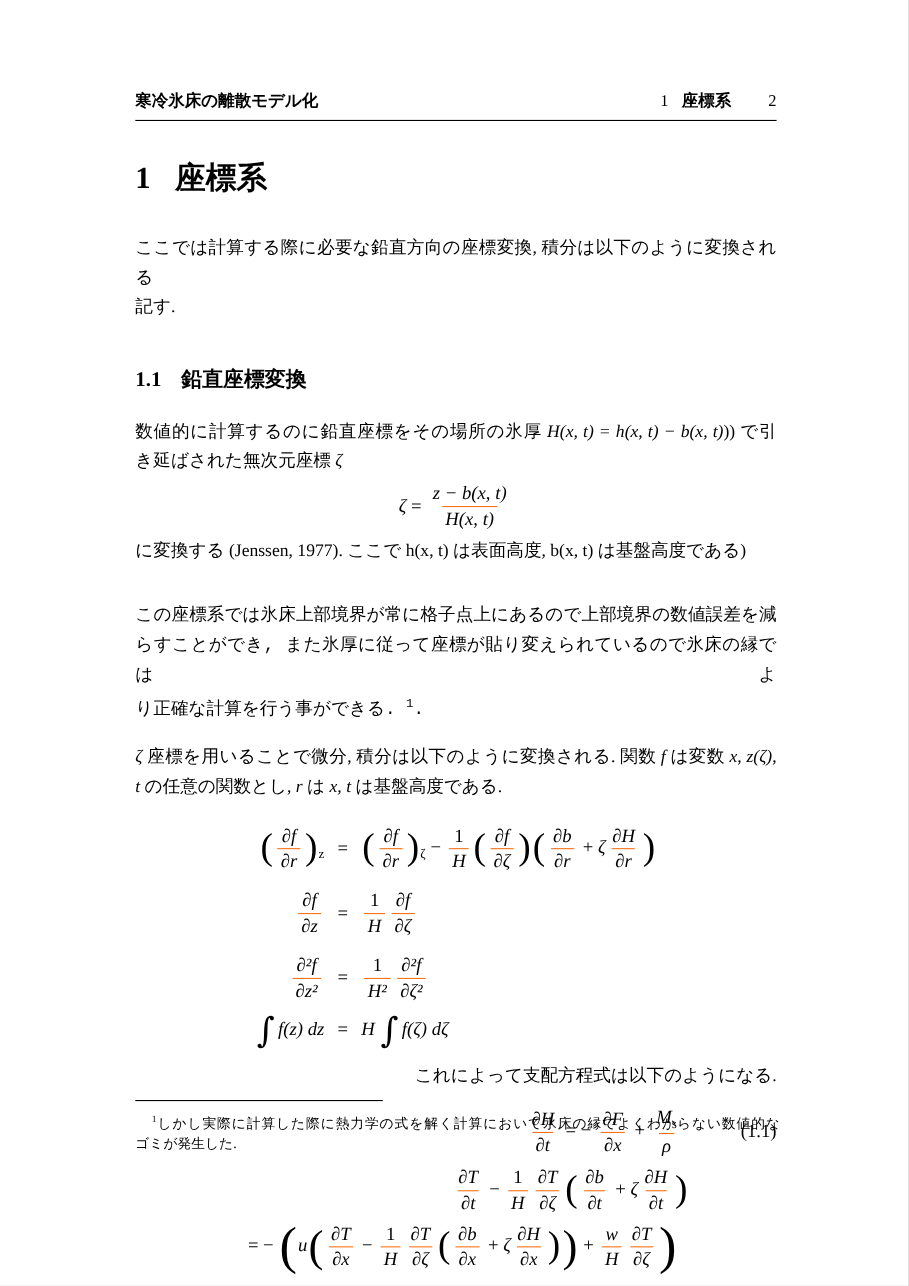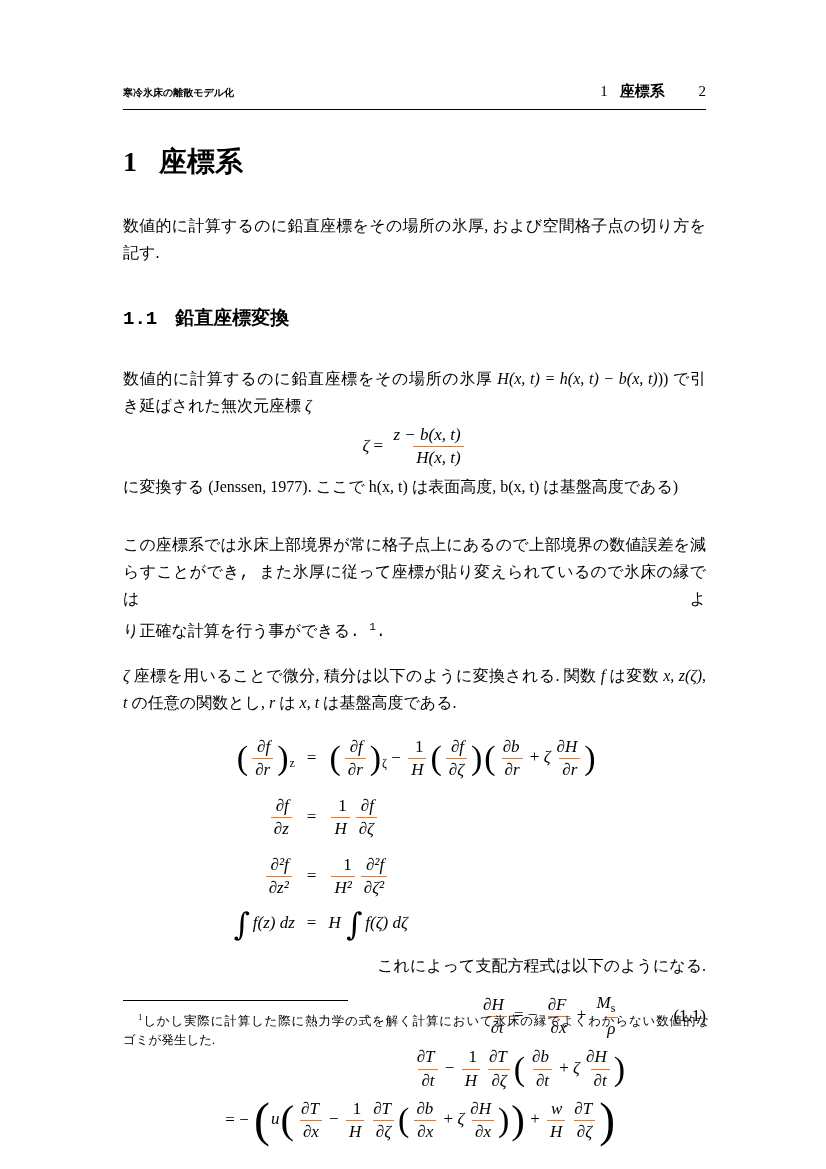--- a/index.html
+++ b/index.html
@@ -5,48 +5,48 @@
   html,body{margin:0;padding:0;background:#e8e8e8;}
   .page{
     width:826px;height:1169px;box-sizing:border-box;position:relative;
     background:#fff;color:#000;outline:1px solid #aaa;overflow:hidden;
     font-family:"Liberation Serif",serif;
   }
   .content{padding:0 120px 0 123px;}
   
   .hdr{display:flex;justify-content:space-between;align-items:baseline;
        padding-top:82px;padding-bottom:8px;border-bottom:1.5px solid #000;}
-  .hdr-title{font-family:"Liberation Sans",sans-serif;font-weight:bold;font-size:10px;}
+  .hdr-title{font-family:"Liberation Sans",sans-serif;font-weight:bold;font-size:15px;}
   .hdr-right{font-size:15px;white-space:nowrap;}
   .hdr-secno{margin-right:12px;}
   .hdr-secname{font-family:"Liberation Sans",sans-serif;font-weight:bold;}
   .hdr-page{margin-left:30px;}
   
   h1.section{margin:33px 0 3px 0;font-size:28px;font-weight:bold;}
   h1 .sec-no{font-family:"Liberation Serif",serif;}
   h1 .sec-title{font-family:"Liberation Sans",sans-serif;margin-left:22px;}
   h2.subsection{margin:39px 0 0 0;font-size:19px;font-weight:bold;}
-  h2 .sec-no{font-family:Liberation Mono, monospace;}
+  h2 .sec-no{font-family:Liberation Serif, serif;}
   h2 .sec-title{font-family:"Liberation Sans",sans-serif;margin-left:18px;}
   
   .para{font-size:16px;line-height:27px;}
   .para .ln{min-height:27px;}
   .jl{text-align:justify;text-align-last:justify;}
   .mt-p1{margin-top:31px;}
-  .mt-p2{margin-top:34px;}
+  .mt-p2{margin-top:21px;}
   .mt-p3{margin-top:33px;font-family:Liberation Mono, monospace;}
   .mt-p4{margin-top:15px;}
   .mt-p5{margin-top:12px;text-align:right;}
   
   .math{font-size:17px;line-height:1.2;}
   .mi{font-style:italic;}
   .rm{font-style:normal;}
   sup{font-size:0.7em;}
   sub{font-size:0.7em;}
-  .frac{display:inline-flex;flex-direction:column;align-items:flex-end;
+  .frac{display:inline-flex;flex-direction:column;align-items:center;
         vertical-align:middle;margin:0 3px;text-align:center;}
   .fnum,.fden{display:block;padding:0 3px;line-height:1.3;white-space:nowrap;}
   .fden{border-top:1px solid #f97316;}
   .grp{white-space:nowrap;}
   .par{display:inline-block;vertical-align:middle;line-height:0;padding:0 1px;font-style:normal;}
   .bigop{font-size:1.85em;display:inline-block;vertical-align:middle;line-height:0;
          margin:0 3px 0 1px;font-family:"DejaVu Serif","DejaVu Sans",serif;}
   .eq-center{text-align:center;margin:5px 0 4px 0;}
   .eqtable{display:table;margin:13px auto 0 auto;}
   .trow{display:table-row;}
@@ -80,21 +80,21 @@
         <span class="hdr-secno">1</span><span class="hdr-secname">座標系</span>
         <span class="hdr-page">2</span>
       </span>
     </div>
 
     <h1 class="section">
       <span class="sec-no">1</span><span class="sec-title">座標系</span>
     </h1>
 
     <div class="para mt-p1">
-      <div class="ln jl">数値的に計算するのに鉛直座標をその場所の氷厚, および空間格子点の切り方を</div>
+      <div class="ln jl">ここでは計算する際に必要な鉛直方向の座標変換, 積分は以下のように変換される</div>
       <div class="ln">記す.</div>
     </div>
 
     <h2 class="subsection">
       <span class="sec-no">1.1</span><span class="sec-title">鉛直座標変換</span>
     </h2>
 
     <div class="para mt-p2">
       <div class="ln jl"><span class="rm">数値的に計算するのに鉛直座標をその場所の氷厚 </span><span class="mi">H(x, t) = h(x, t) − b(x, t)</span><span class="rm">)) で引</span></div>
       <div class="ln"><span class="rm">き延ばされた無次元座標 </span><span class="mi">ζ</span></div>

